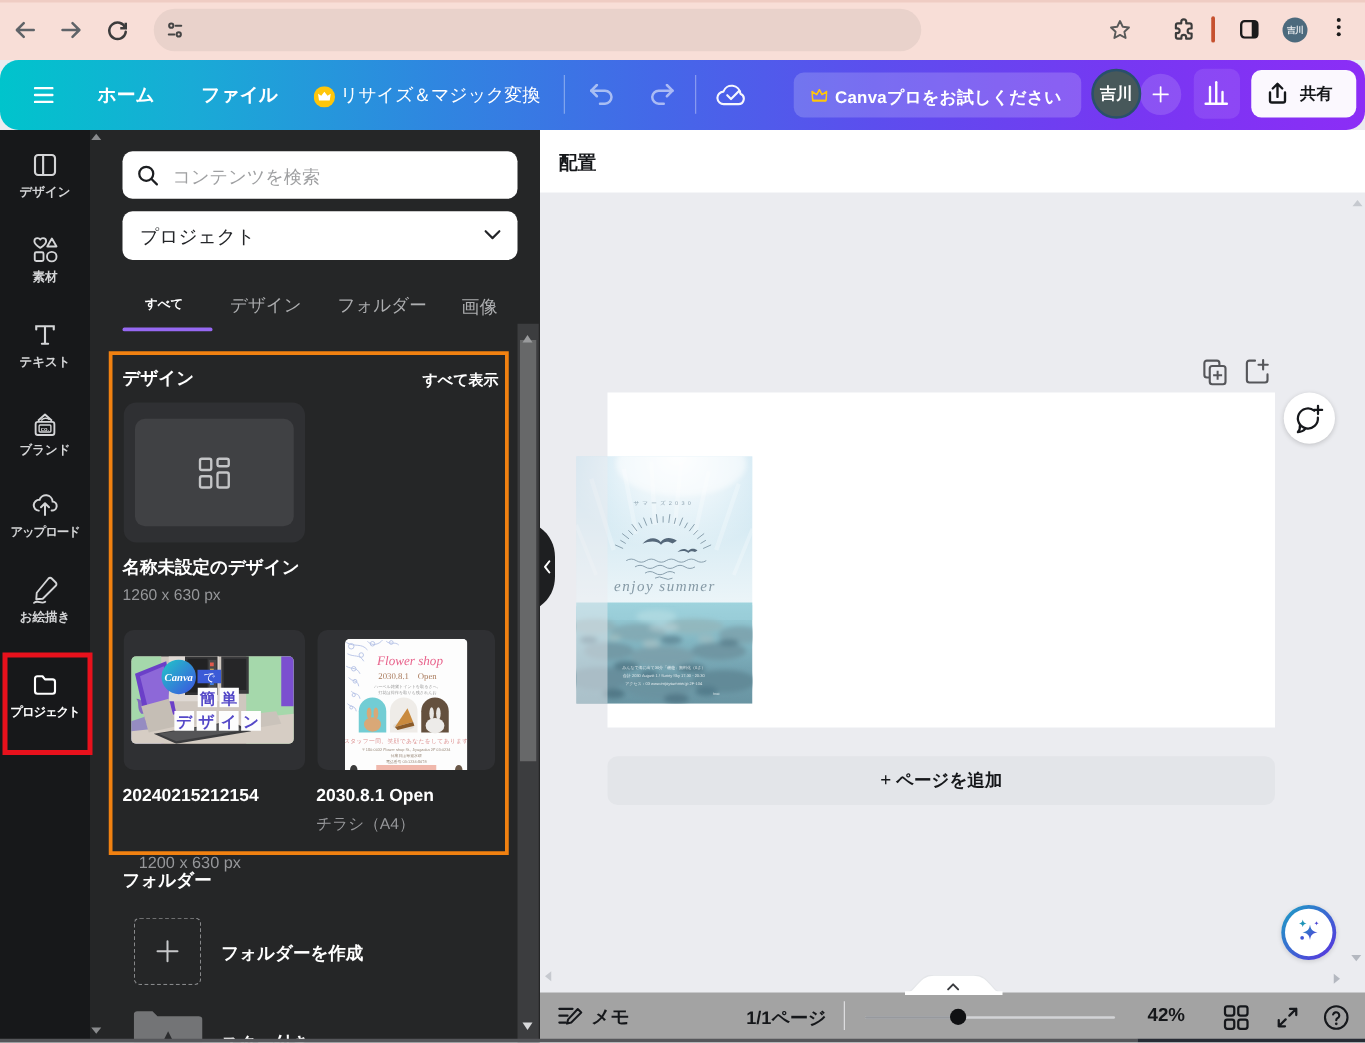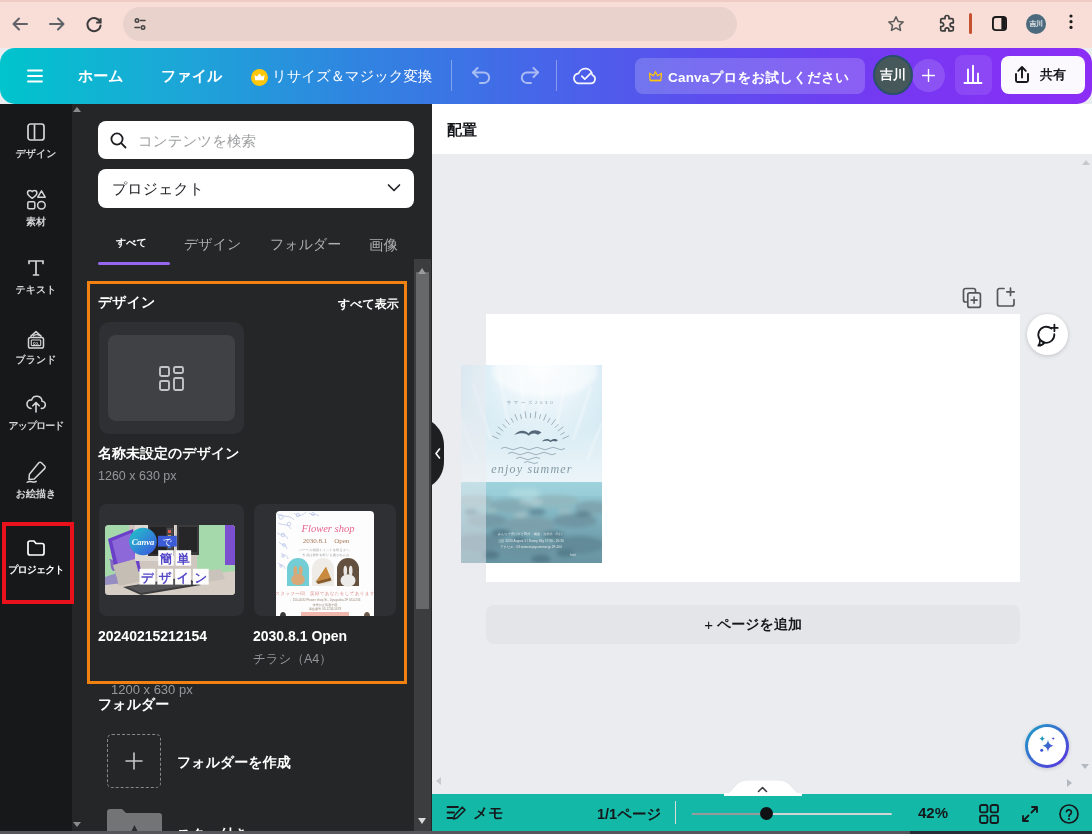--- a/index.html
+++ b/index.html
@@ -463,21 +463,21 @@
     <path d="M0 0 C8 6 12 14 12 24 V39 C12 49 8 57 0 63 Z" fill="#1e1f21"></path>
     <path d="M7.5 27 L4 31.5 L7.5 36" stroke="#fff" stroke-width="1.6" fill="none" stroke-linecap="round" stroke-linejoin="round"></path>
   </svg>
 
   <div class="abs" style="left:650px;top:56px;width:0;height:0;border-left:4px solid transparent;border-right:4px solid transparent;border-bottom:5px solid #c6c9cf;"></div>
   <div class="abs" style="left:649px;top:660px;width:0;height:0;border-left:4px solid transparent;border-right:4px solid transparent;border-top:5px solid #b4b8c0;"></div>
   <div class="abs" style="left:4px;top:673px;width:0;height:0;border-top:4px solid transparent;border-bottom:4px solid transparent;border-right:5px solid #c6c9cf;"></div>
   <div class="abs" style="left:635px;top:675px;width:0;height:0;border-top:4px solid transparent;border-bottom:4px solid transparent;border-left:5px solid #b4b8c0;"></div>
 </div>
 
-<div class="abs" id="bottombar" style="left:432px;top:794px;width:660px;height:40px;background:#14b8a6;">
+<div class="abs" id="bottombar" style="left:432px;top:794px;width:660px;height:40px;background:#a3a3a3;">
 
   <svg class="abs" style="left:292px;top:-14px;" width="78" height="14" viewBox="0 0 78 14">
     <path d="M0 14 C9 14 10 0 23 0 H55 C68 0 69 14 78 14 Z" fill="#fff" stroke="#e4e6e9" stroke-width="1"></path>
   </svg>
   <div class="abs" style="left:292px;top:-1px;width:78px;height:3px;background:#fff;"></div>
   <svg class="abs" style="left:325px;top:-8px;" width="11" height="7" viewBox="0 0 11 7">
     <path d="M1.5 5.5 L5.5 1.5 L9.5 5.5" stroke="#3a3c40" stroke-width="1.6" fill="none" stroke-linecap="round" stroke-linejoin="round"></path>
   </svg>
 
   <svg class="abs" style="left:14px;top:11px;" width="21" height="19" viewBox="0 0 21 19">

